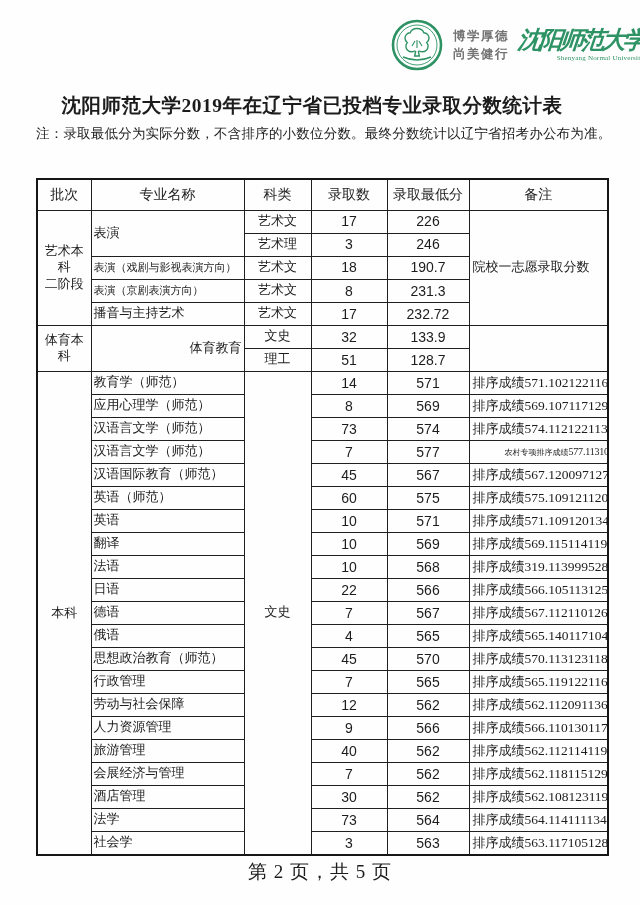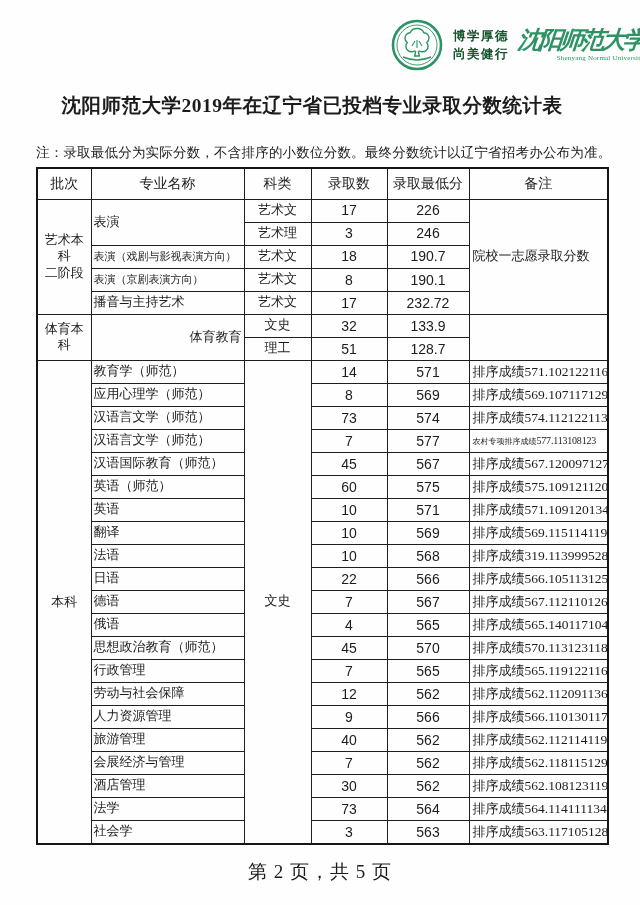--- a/index.html
+++ b/index.html
@@ -15,42 +15,42 @@
   .logo-row{position:absolute;top:18px;left:391px;height:54px;display:flex;align-items:center;}
   .emblem{width:52px;height:52px;flex:0 0 auto;}
   .motto{margin-left:10px;font-size:12.5px;font-weight:bold;line-height:1.45;letter-spacing:1.5px;white-space:nowrap;}
   .uni-name-block{margin-left:9px;}
   .uni-name{font-size:24px;font-weight:bold;font-style:italic;letter-spacing:-3px;transform:skewX(-5deg);white-space:nowrap;line-height:1;}
   .uni-name-en{font-size:7px;text-align:right;margin-top:2px;letter-spacing:0.2px;}
 
   
   .doc-title{position:absolute;top:92px;left:0;right:16px;text-align:center;
     font-size:19.5px;font-weight:bold;letter-spacing:0.5px;}
-  .doc-note{position:absolute;top:144px;left:36px;font-size:13.5px;letter-spacing:0.2px;}
-
-  
-  .tbl-wrap{position:absolute;top:167px;left:36px;width:571px;}
+  .doc-note{position:absolute;top:125px;left:36px;font-size:13.5px;letter-spacing:0.2px;}
+
+  
+  .tbl-wrap{position:absolute;top:178px;left:36px;width:571px;}
   table{border-collapse:collapse;table-layout:fixed;width:571px;height:678px;}
   th,td{border:1.5px solid #1f1f1f;font-size:13px;font-weight:normal;
     padding:0 2px;line-height:1.15;overflow:hidden;}
   table{border:2px solid #161616;}
   thead tr{height:31px;}
   thead th{font-size:14px;}
   td{height:21.7px;}
   .col-batch{text-align:center;line-height:1.25;}
   .col-major{text-align:left;white-space:nowrap;}
   .col-major.center{text-align:right;padding-left:2px;}
   .col-major.small{font-size:11px;}
   .col-category{text-align:center;}
   .col-count,.col-score{text-align:center;font-family:"Liberation Sans", sans-serif;font-size:14px;}
   .col-remark{text-align:left;padding:0 1px 0 3px;white-space:nowrap;}
   .col-remark.center{text-align:left;}
   .remark-prefix{font-size:13px;}
   .remark-value{font-size:13.5px;font-family:Liberation Serif, serif;}
-  .col-remark.small .remark-prefix{font-size:8px;}
+  .col-remark.small .remark-prefix{font-size:8px;margin-left:32px;}
   .col-remark.small .remark-value{font-size:10px;letter-spacing:-0.2px;margin-top:44px;}
 
   
   .page-footer{position:absolute;top:859px;left:0;right:0;text-align:center;
     font-size:19px;letter-spacing:1px;}
 </style>
 </head>
 <body>
 
 <div class="page">
@@ -61,21 +61,21 @@
       <circle cx="26" cy="26" r="20" fill="none" stroke="#2e9364" stroke-width="0.9"></circle>
       <path d="M26 9.5
                c3.5 0 6 1.8 6.8 4.2 c3 0.3 5.2 2.6 5.2 5.4 c0 1.8 -0.9 3.4 -2.3 4.4
                c0.9 1 1.4 2.3 1.4 3.7 c0 3.1 -2.6 5.6 -5.8 5.6 c-1.1 0 -2.1 -0.3 -3 -0.8
                l-0.9 0.5 l0.9 4.5 h-4.6 l0.9 -4.5 l-0.9 -0.5 c-0.9 0.5 -1.9 0.8 -3 0.8
                c-3.2 0 -5.8 -2.5 -5.8 -5.6 c0 -1.4 0.5 -2.7 1.4 -3.7 c-1.4 -1 -2.3 -2.6 -2.3 -4.4
                c0 -2.8 2.2 -5.1 5.2 -5.4 c0.8 -2.4 3.3 -4.2 6.8 -4.2 z" fill="#ffffff" stroke="#2e9364" stroke-width="1.4"></path>
       <path d="M21 27 l3 -5 M26 29 l0 -8 M31 27 l-3 -5" stroke="#2e9364" stroke-width="1.1" fill="none"></path>
       <path d="M12 38 q14 6 28 0" stroke="#2e9364" stroke-width="1.6" fill="none"></path>
     </svg>
-    <div class="motto" style="color:#14532d;">
+    <div class="motto" style="color:#737373;">
       <div>博学厚德</div>
       <div>尚美健行</div>
     </div>
     <div class="uni-name-block">
       <div class="uni-name" style="color:#2e9364;">沈阳师范大学</div>
       <div class="uni-name-en" style="color:#2e9364;">Shenyang Normal University</div>
     </div>
   </div>
 
   <div class="doc-title">沈阳师范大学2019年在辽宁省已投档专业录取分数统计表</div>
@@ -118,21 +118,21 @@
           <tr>
             <td class="col-major small">表演（戏剧与影视表演方向）</td>
             <td class="col-category">艺术文</td>
             <td class="col-count">18</td>
             <td class="col-score">190.7</td>
           </tr>
           <tr>
             <td class="col-major small">表演（京剧表演方向）</td>
             <td class="col-category">艺术文</td>
             <td class="col-count">8</td>
-            <td class="col-score">190.1</td>
+            <td class="col-score">231.3</td>
           </tr>
           <tr>
             <td class="col-major">播音与主持艺术</td>
             <td class="col-category">艺术文</td>
             <td class="col-count">17</td>
             <td class="col-score">232.72</td>
           </tr>
           <tr>
             <td class="col-batch" rowspan="2">体育本科</td>
             <td class="col-major center" rowspan="2">体育教育</td>

